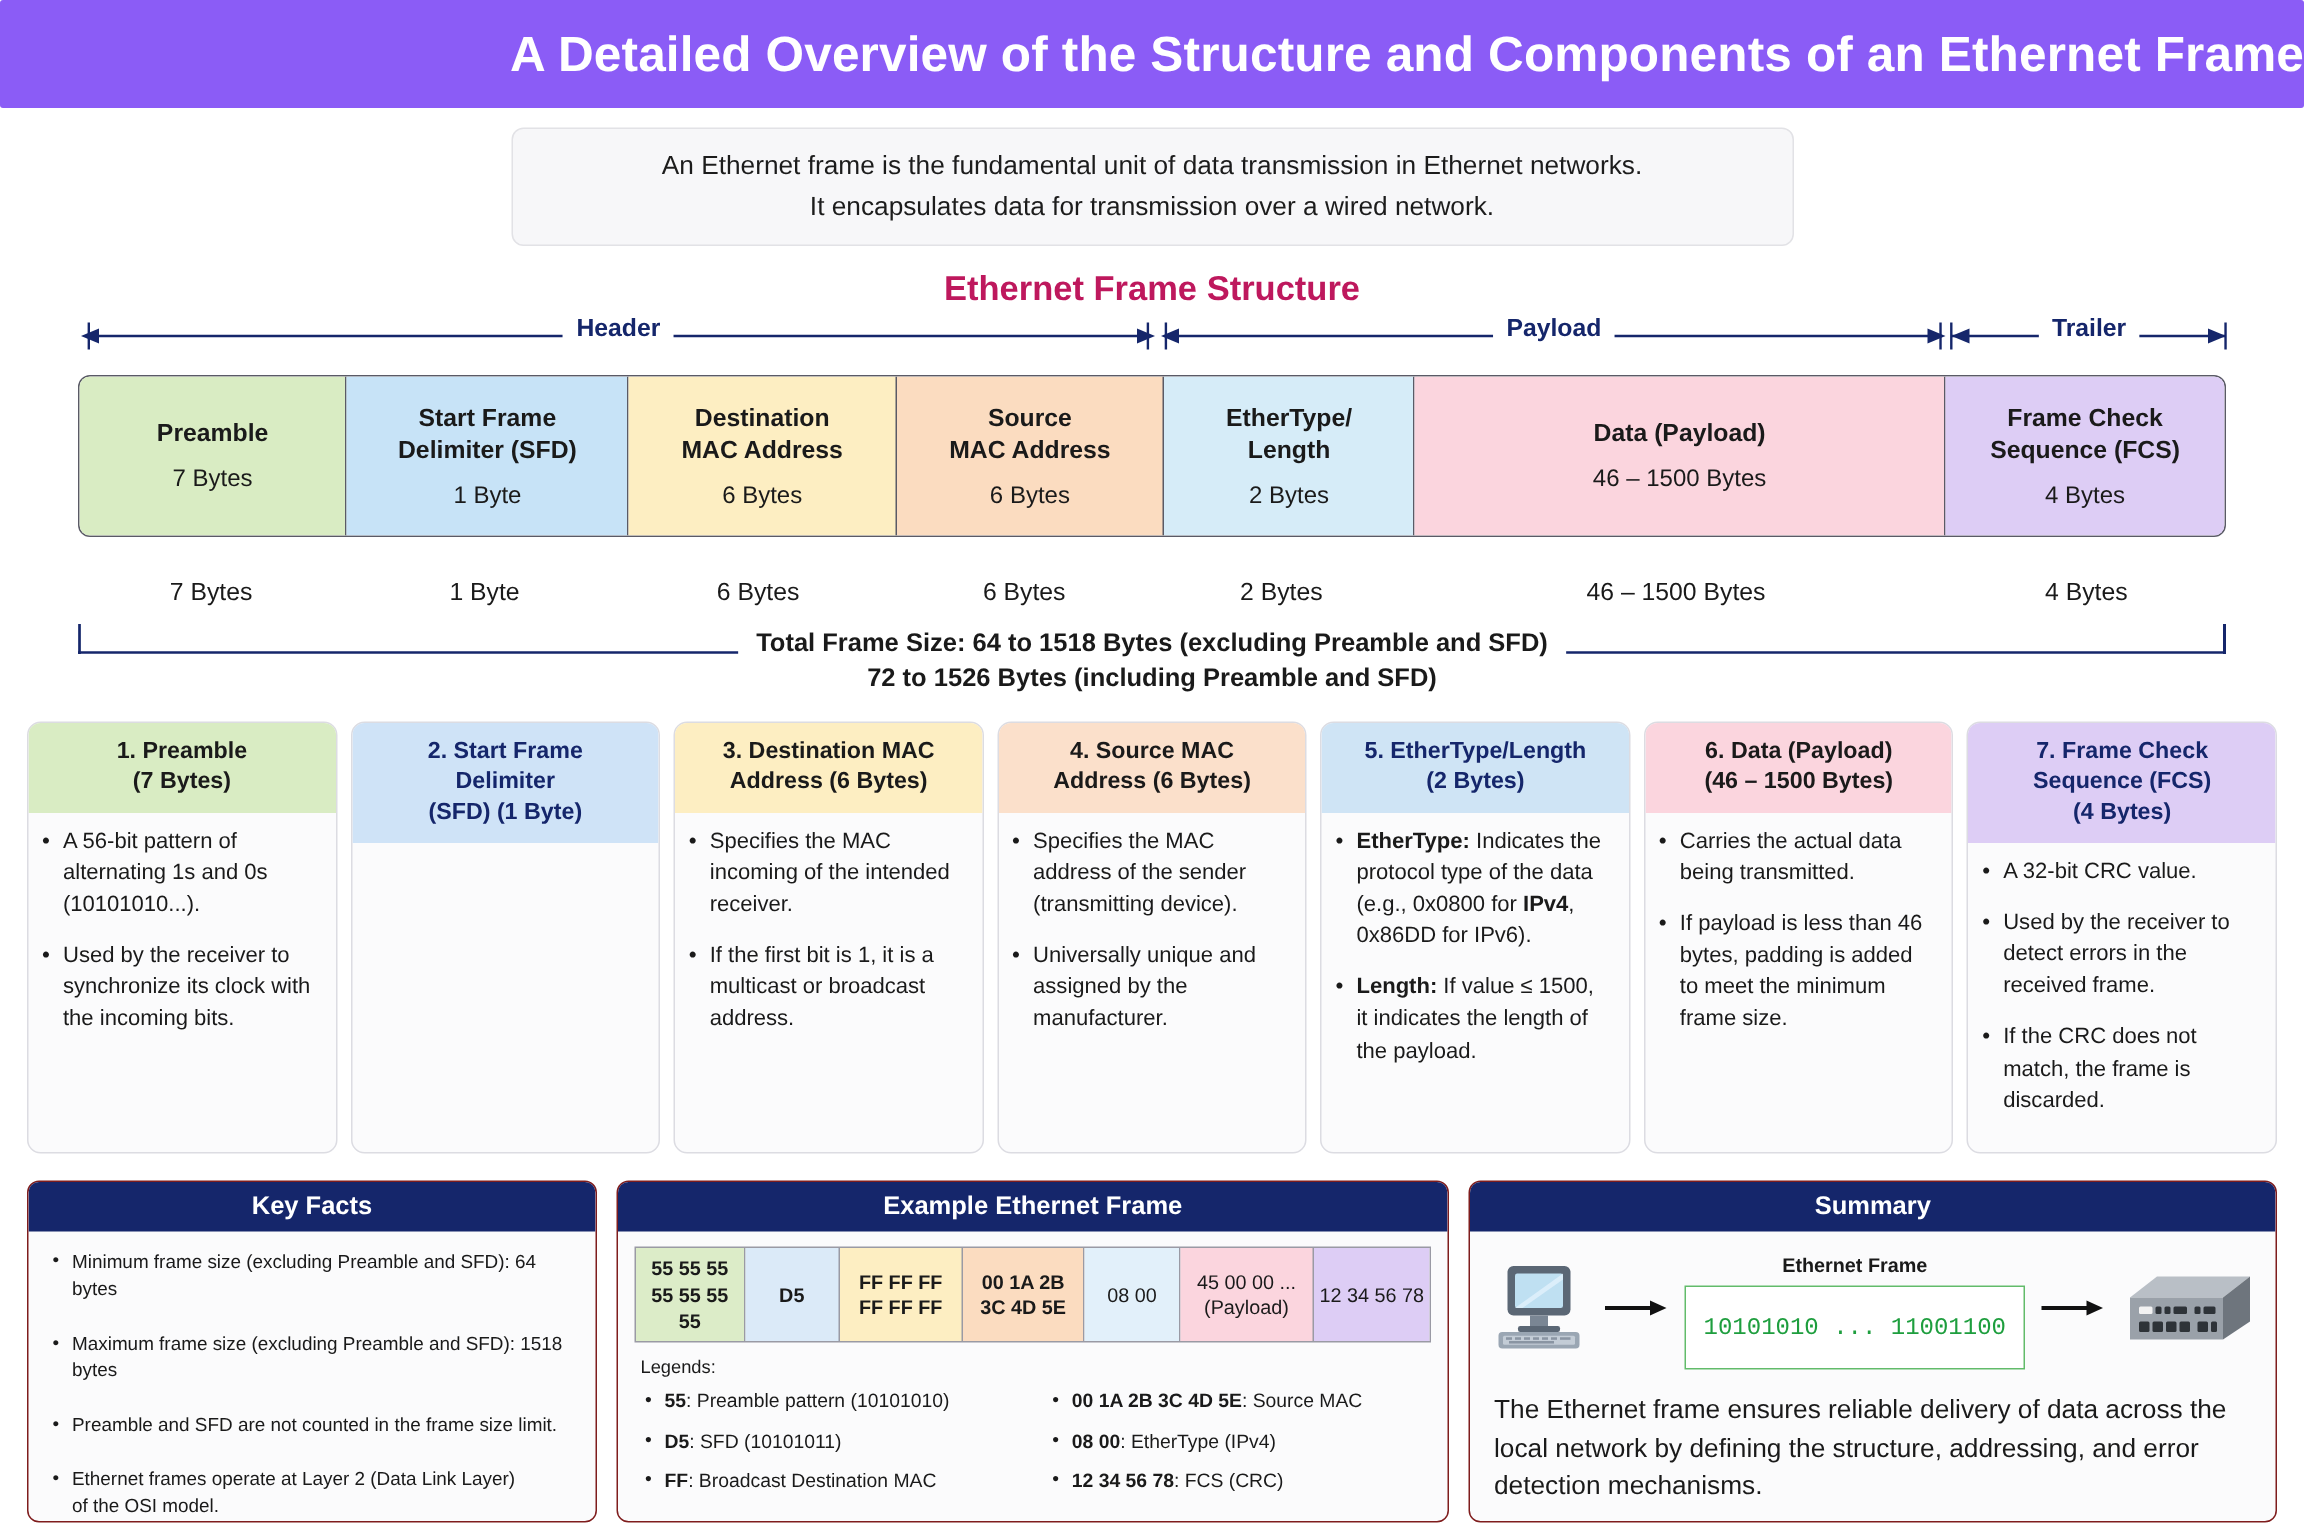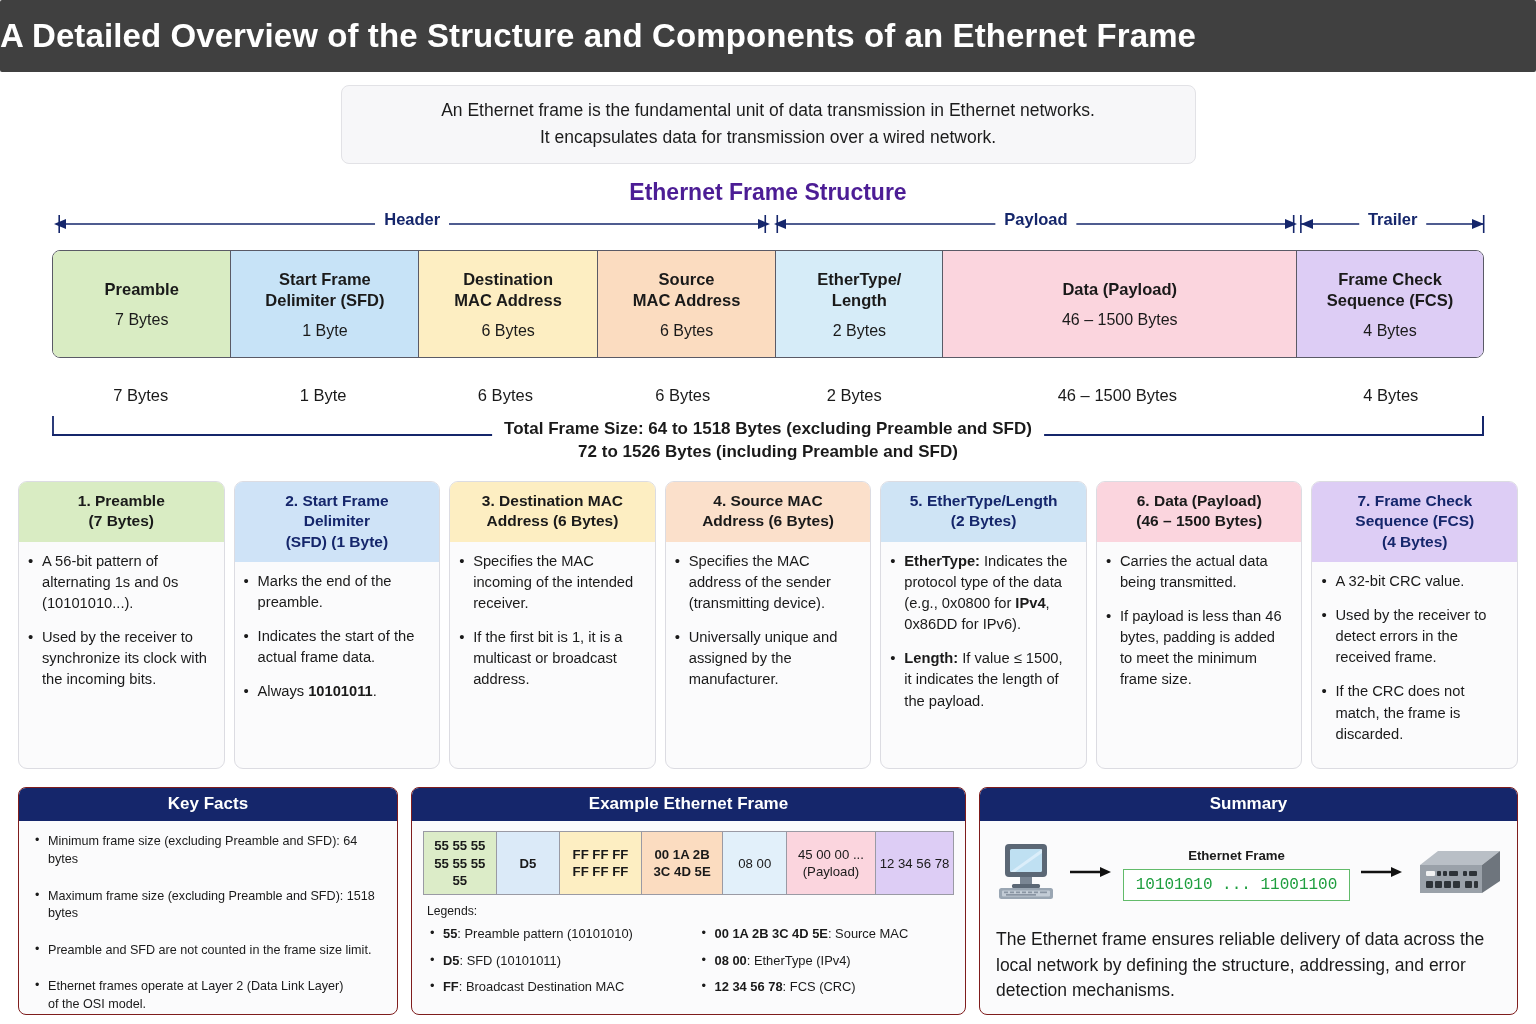--- a/index.html
+++ b/index.html
@@ -8,22 +8,22 @@
     background: #ffffff;
     font-family: "Liberation Sans", sans-serif;
     color: #1a1a1a;
     overflow: hidden;
   }
   .page { position: relative; width: 1536px; height: 1024px; }
 
   
   .banner {
     height: 72px;
-    background: #404040;
-    display: flex; align-items: center; justify-content: flex-start;
+    background: #8b5cf6;
+    display: flex; align-items: center; justify-content: flex-end;
     border-radius: 2px;
   }
   .banner-title {
     color: #ffffff;
     font-size: 33px;
     font-weight: bold;
     letter-spacing: .1px;
     text-align: center;
   }
 
@@ -37,21 +37,21 @@
     padding: 11px 14px 12px;
     text-align: center;
     font-size: 17.5px;
     line-height: 1.55;
     color: #1c1c1c;
   }
 
   
   .struct-title {
     text-align: center;
-    color: #4c1d95;
+    color: #be185d;
     font-size: 23px;
     font-weight: bold;
     margin-top: 15px;
   }
 
   .arrow-row {
     position: relative;
     height: 30px;
     margin: 6px 50px 0 52px;
   }
@@ -216,21 +216,21 @@
   .sm-framebox-wrap { display: flex; flex-direction: column; align-items: center; }
   .sm-framelabel {
     font-size: 13.2px; font-weight: bold; margin-bottom: 6px;
   }
   .sm-framebox {
     border: 1px solid #62bb6a;
     background: #ffffff;
     color: #1e9e3e;
     font-family: "Liberation Mono", monospace;
     font-size: 16px;
-    padding: 6px 12px;
+    padding: 18px 12px;
     white-space: nowrap;
   }
   .sm-text {
     font-size: 17.5px; line-height: 1.45; margin-top: 10px;
   }
   .arrow-glyph { flex: 0 0 auto; }
 </style>
 </head>
 <body>
 
@@ -370,27 +370,20 @@
         <div class="card-hd" style="background: rgb(217, 236, 195); color: rgb(26, 26, 26);">1. Preamble<br>(7 Bytes)</div>
         <div class="card-bd">
           <ul>
             <li>A 56-bit pattern of alternating 1s and 0s (10101010...).</li>
             <li>Used by the receiver to synchronize its clock with the incoming bits.</li>
           </ul>
         </div>
       </div>
       <div class="card">
         <div class="card-hd" style="background: rgb(207, 227, 247); color: rgb(21, 38, 107);">2. Start Frame Delimiter<br>(SFD) (1 Byte)</div>
-        <div class="card-bd">
-          <ul>
-            <li>Marks the end of the preamble.</li>
-            <li>Indicates the start of the actual frame data.</li>
-            <li>Always <b>10101011</b>.</li>
-          </ul>
-        </div>
       </div>
       <div class="card">
         <div class="card-hd" style="background: rgb(253, 238, 194); color: rgb(26, 26, 26);">3. Destination MAC<br>Address (6 Bytes)</div>
         <div class="card-bd">
           <ul>
             <li>Specifies the MAC incoming of the intended receiver.</li>
             <li>If the first bit is 1, it is a multicast or broadcast address.</li>
           </ul>
         </div>
       </div>

